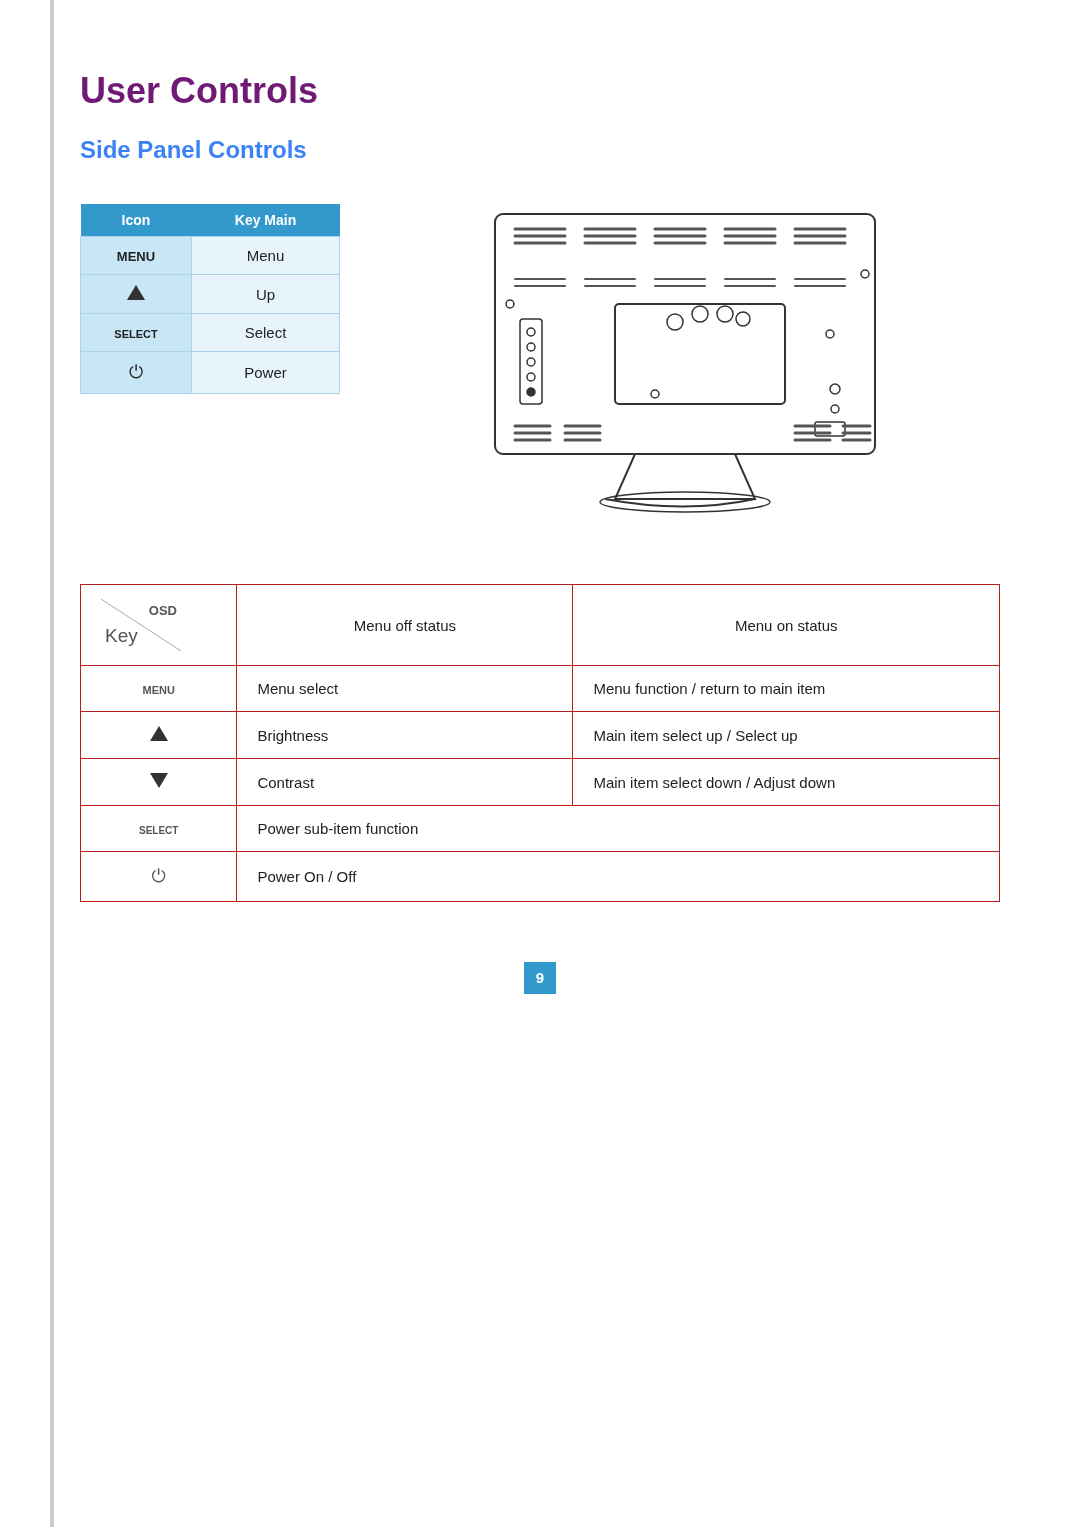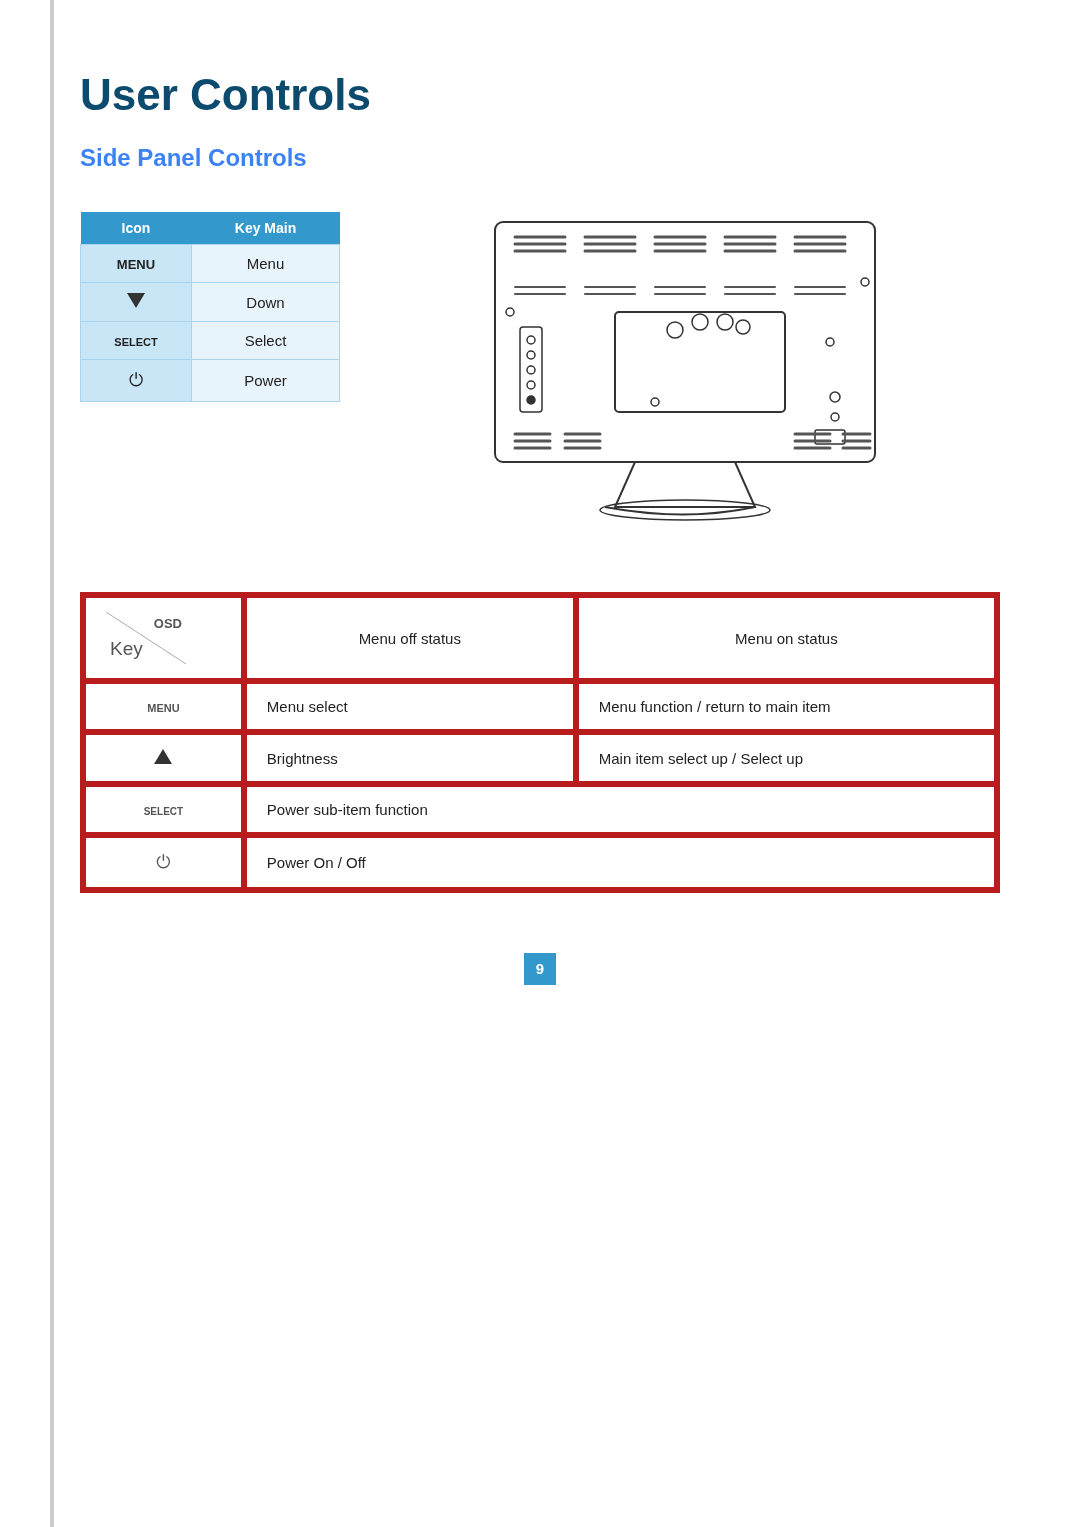--- a/index.html
+++ b/index.html
@@ -16,23 +16,23 @@
     .left-bar {
       position: absolute;
       left: 50px;
       top: 0;
       width: 4px;
       height: 100%;
       background: #ccc;
     }
 
     h1 {
-      font-size: 44px;
+      font-size: 36px;
       font-weight: 900;
-      color: #0c4a6e;
+      color: #701a75;
       margin-bottom: 24px;
       margin-top: 10px;
     }
 
     h2 {
       font-size: 24px;
       font-weight: 700;
       color: #3b82f6;
       margin-bottom: 40px;
     }
@@ -119,21 +119,21 @@
     }
 
     
     .osd-table {
       border-collapse: collapse;
       width: 100%;
       margin-top: 20px;
     }
 
     .osd-table th, .osd-table td {
-      border: 6px solid #b91c1c;
+      border: 1px solid #b91c1c;
       padding: 14px 20px;
       font-size: 15px;
     }
 
     .osd-table .header-row th {
       background: #fff;
       font-weight: normal;
       text-align: center;
     }
 
@@ -198,23 +198,23 @@
     </thead>
     <tbody>
       <tr>
         <td class="icon-cell">
           <span class="btn-icon">MENU</span>
         </td>
         <td class="label-cell">Menu</td>
       </tr>
       <tr>
         <td class="icon-cell">
-          <span class="triangle-down"></span>
+          <span class="triangle-up"></span>
         </td>
-        <td class="label-cell">Down</td>
+        <td class="label-cell">Up</td>
       </tr>
       <tr>
         <td class="icon-cell">
           <span class="btn-icon" style="font-size:11px;">SELECT</span>
         </td>
         <td class="label-cell">Select</td>
       </tr>
       <tr>
         <td class="icon-cell">
           <span class="power-icon">⏻</span>
@@ -344,20 +344,27 @@
     </tr>
 
     <tr>
       <td class="osd-icon-cell">
         <span class="triangle-up"></span>
       </td>
       <td>Brightness</td>
       <td>Main item select up / Select up</td>
     </tr>
 
+    <tr>
+      <td class="osd-icon-cell">
+        <span class="triangle-down"></span>
+      </td>
+      <td>Contrast</td>
+      <td>Main item select down / Adjust down</td>
+    </tr>
 
     <tr>
       <td class="osd-icon-cell">
         <span class="btn-icon" style="font-size:10px; color:#555;">SELECT</span>
       </td>
       <td colspan="2" class="colspan-cell">Power sub-item function</td>
     </tr>
 
     <tr>
       <td class="osd-icon-cell">

